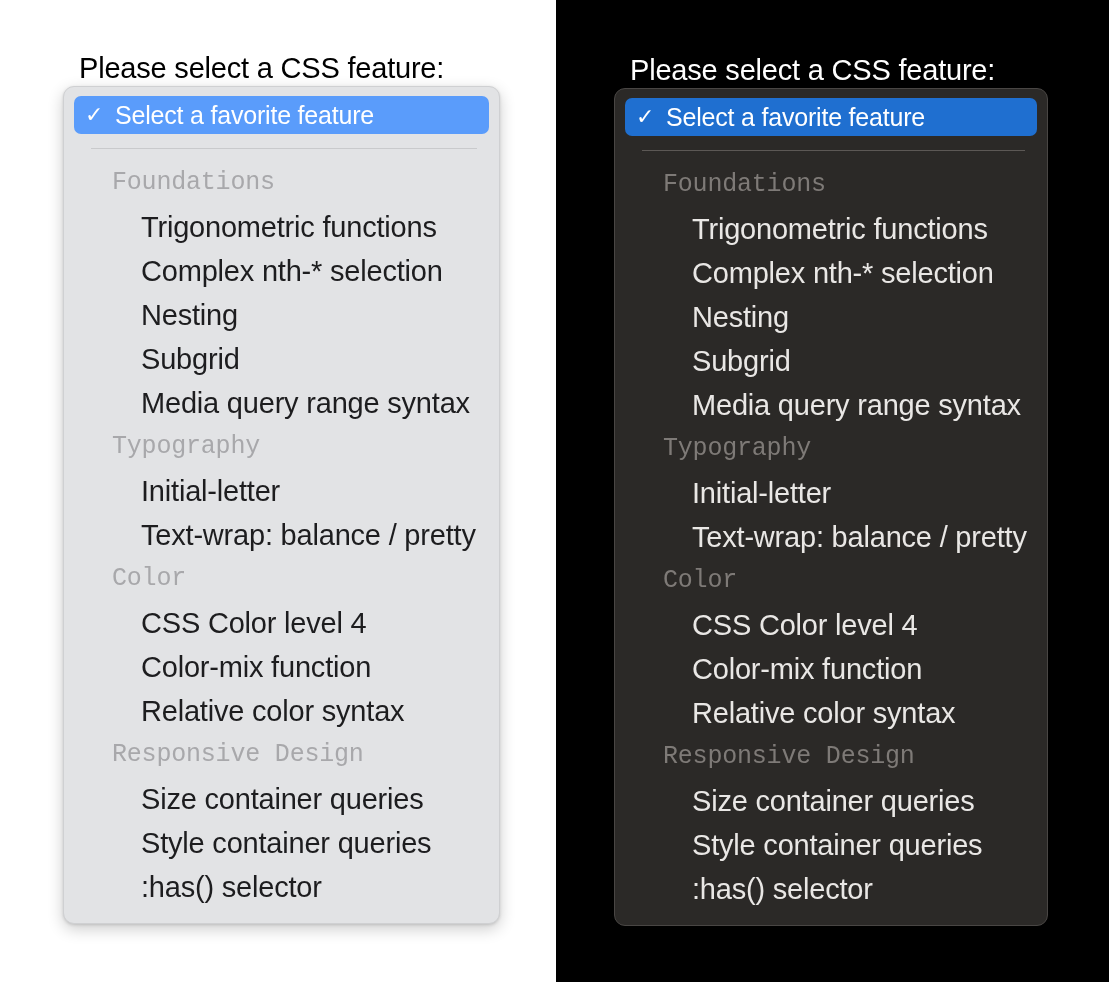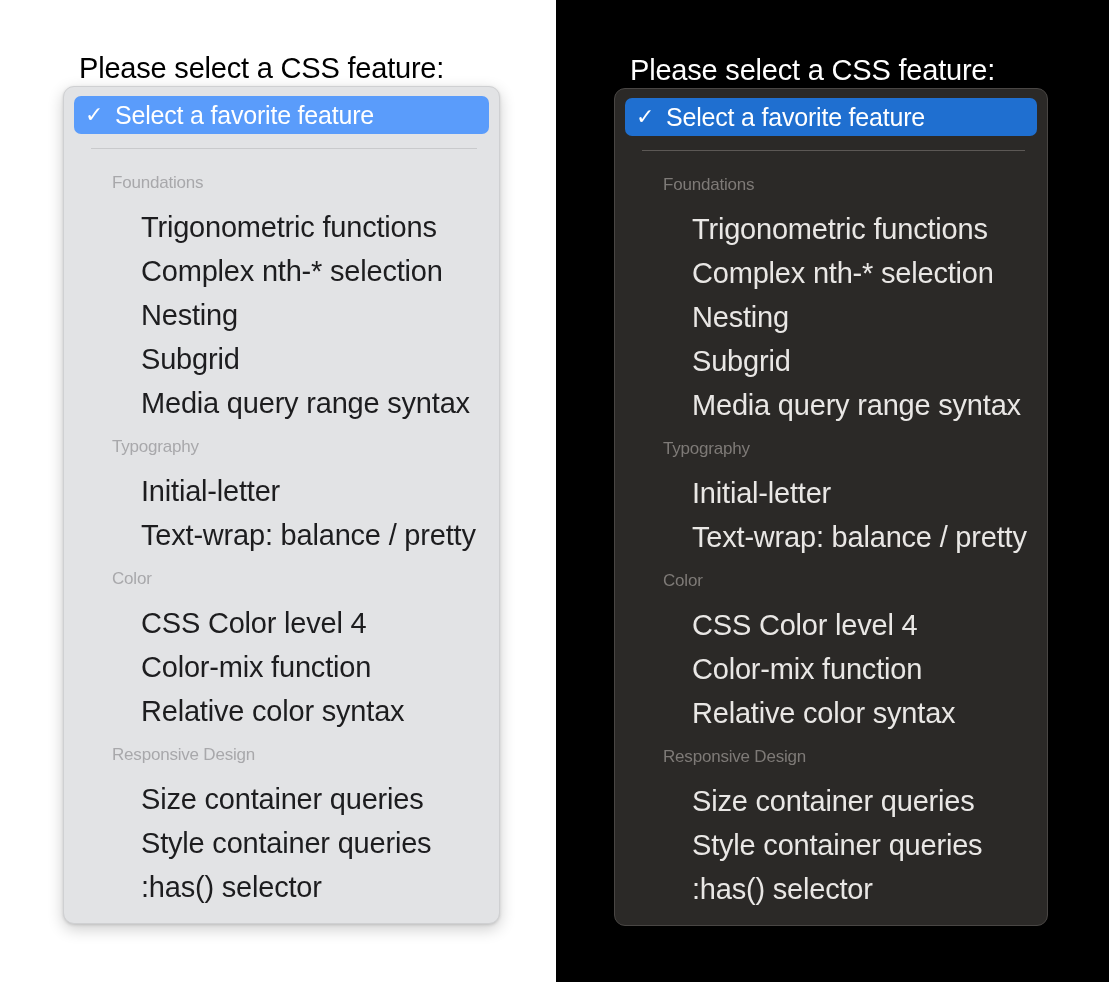--- a/index.html
+++ b/index.html
@@ -105,26 +105,27 @@
   
   .separator {
     height: 1px;
     margin: 14px 22px 12px 27px;
   }
   .light .separator { background: #c9cacc; }
   .dark  .separator { background: #5c5855; }
 
   
   .group-label {
-    font-size: 17px;
+    font-size: 25px;
     padding-left: 48px;
     height: 44px;
     line-height: 44px;
     white-space: nowrap;
     letter-spacing: -0.2px;
+    font-family: Liberation Mono, monospace;
   }
   .light .group-label { color: #a8a8ab; }
   .dark  .group-label { color: #7e7a77; }
 
   
   .option {
     font-size: 29px;
     padding-left: 77px;
     height: 44px;
     line-height: 44px;

